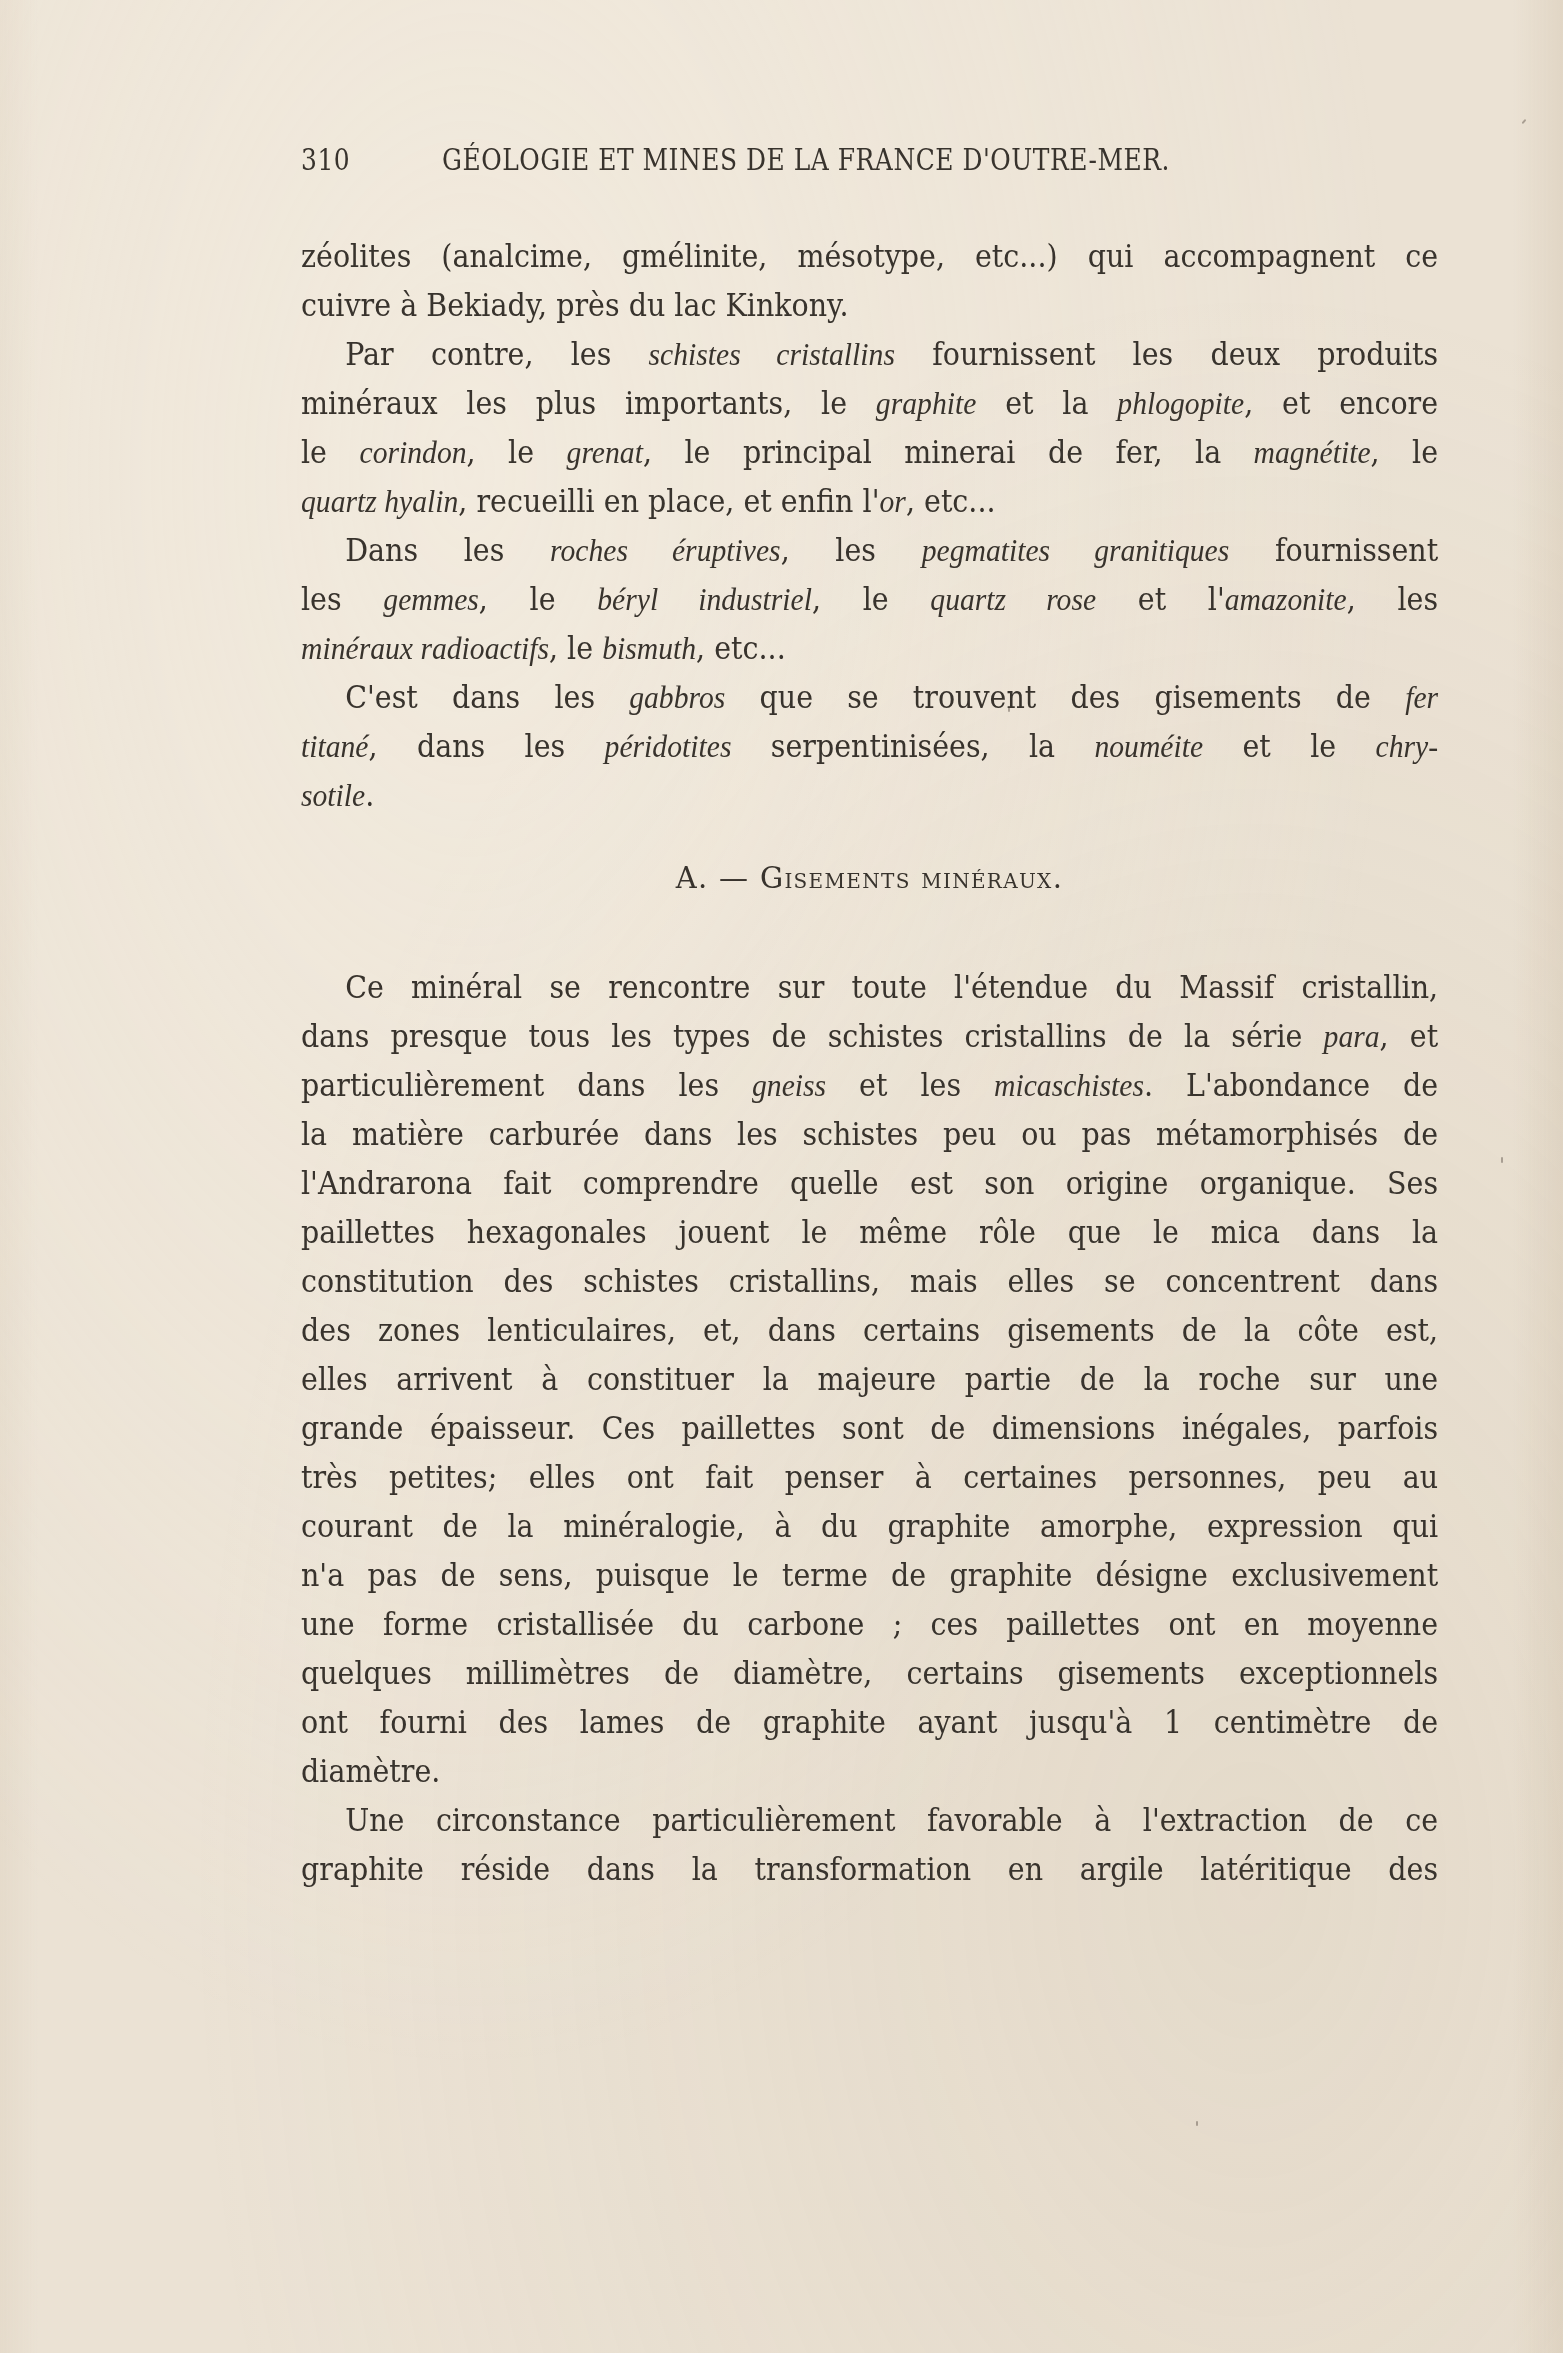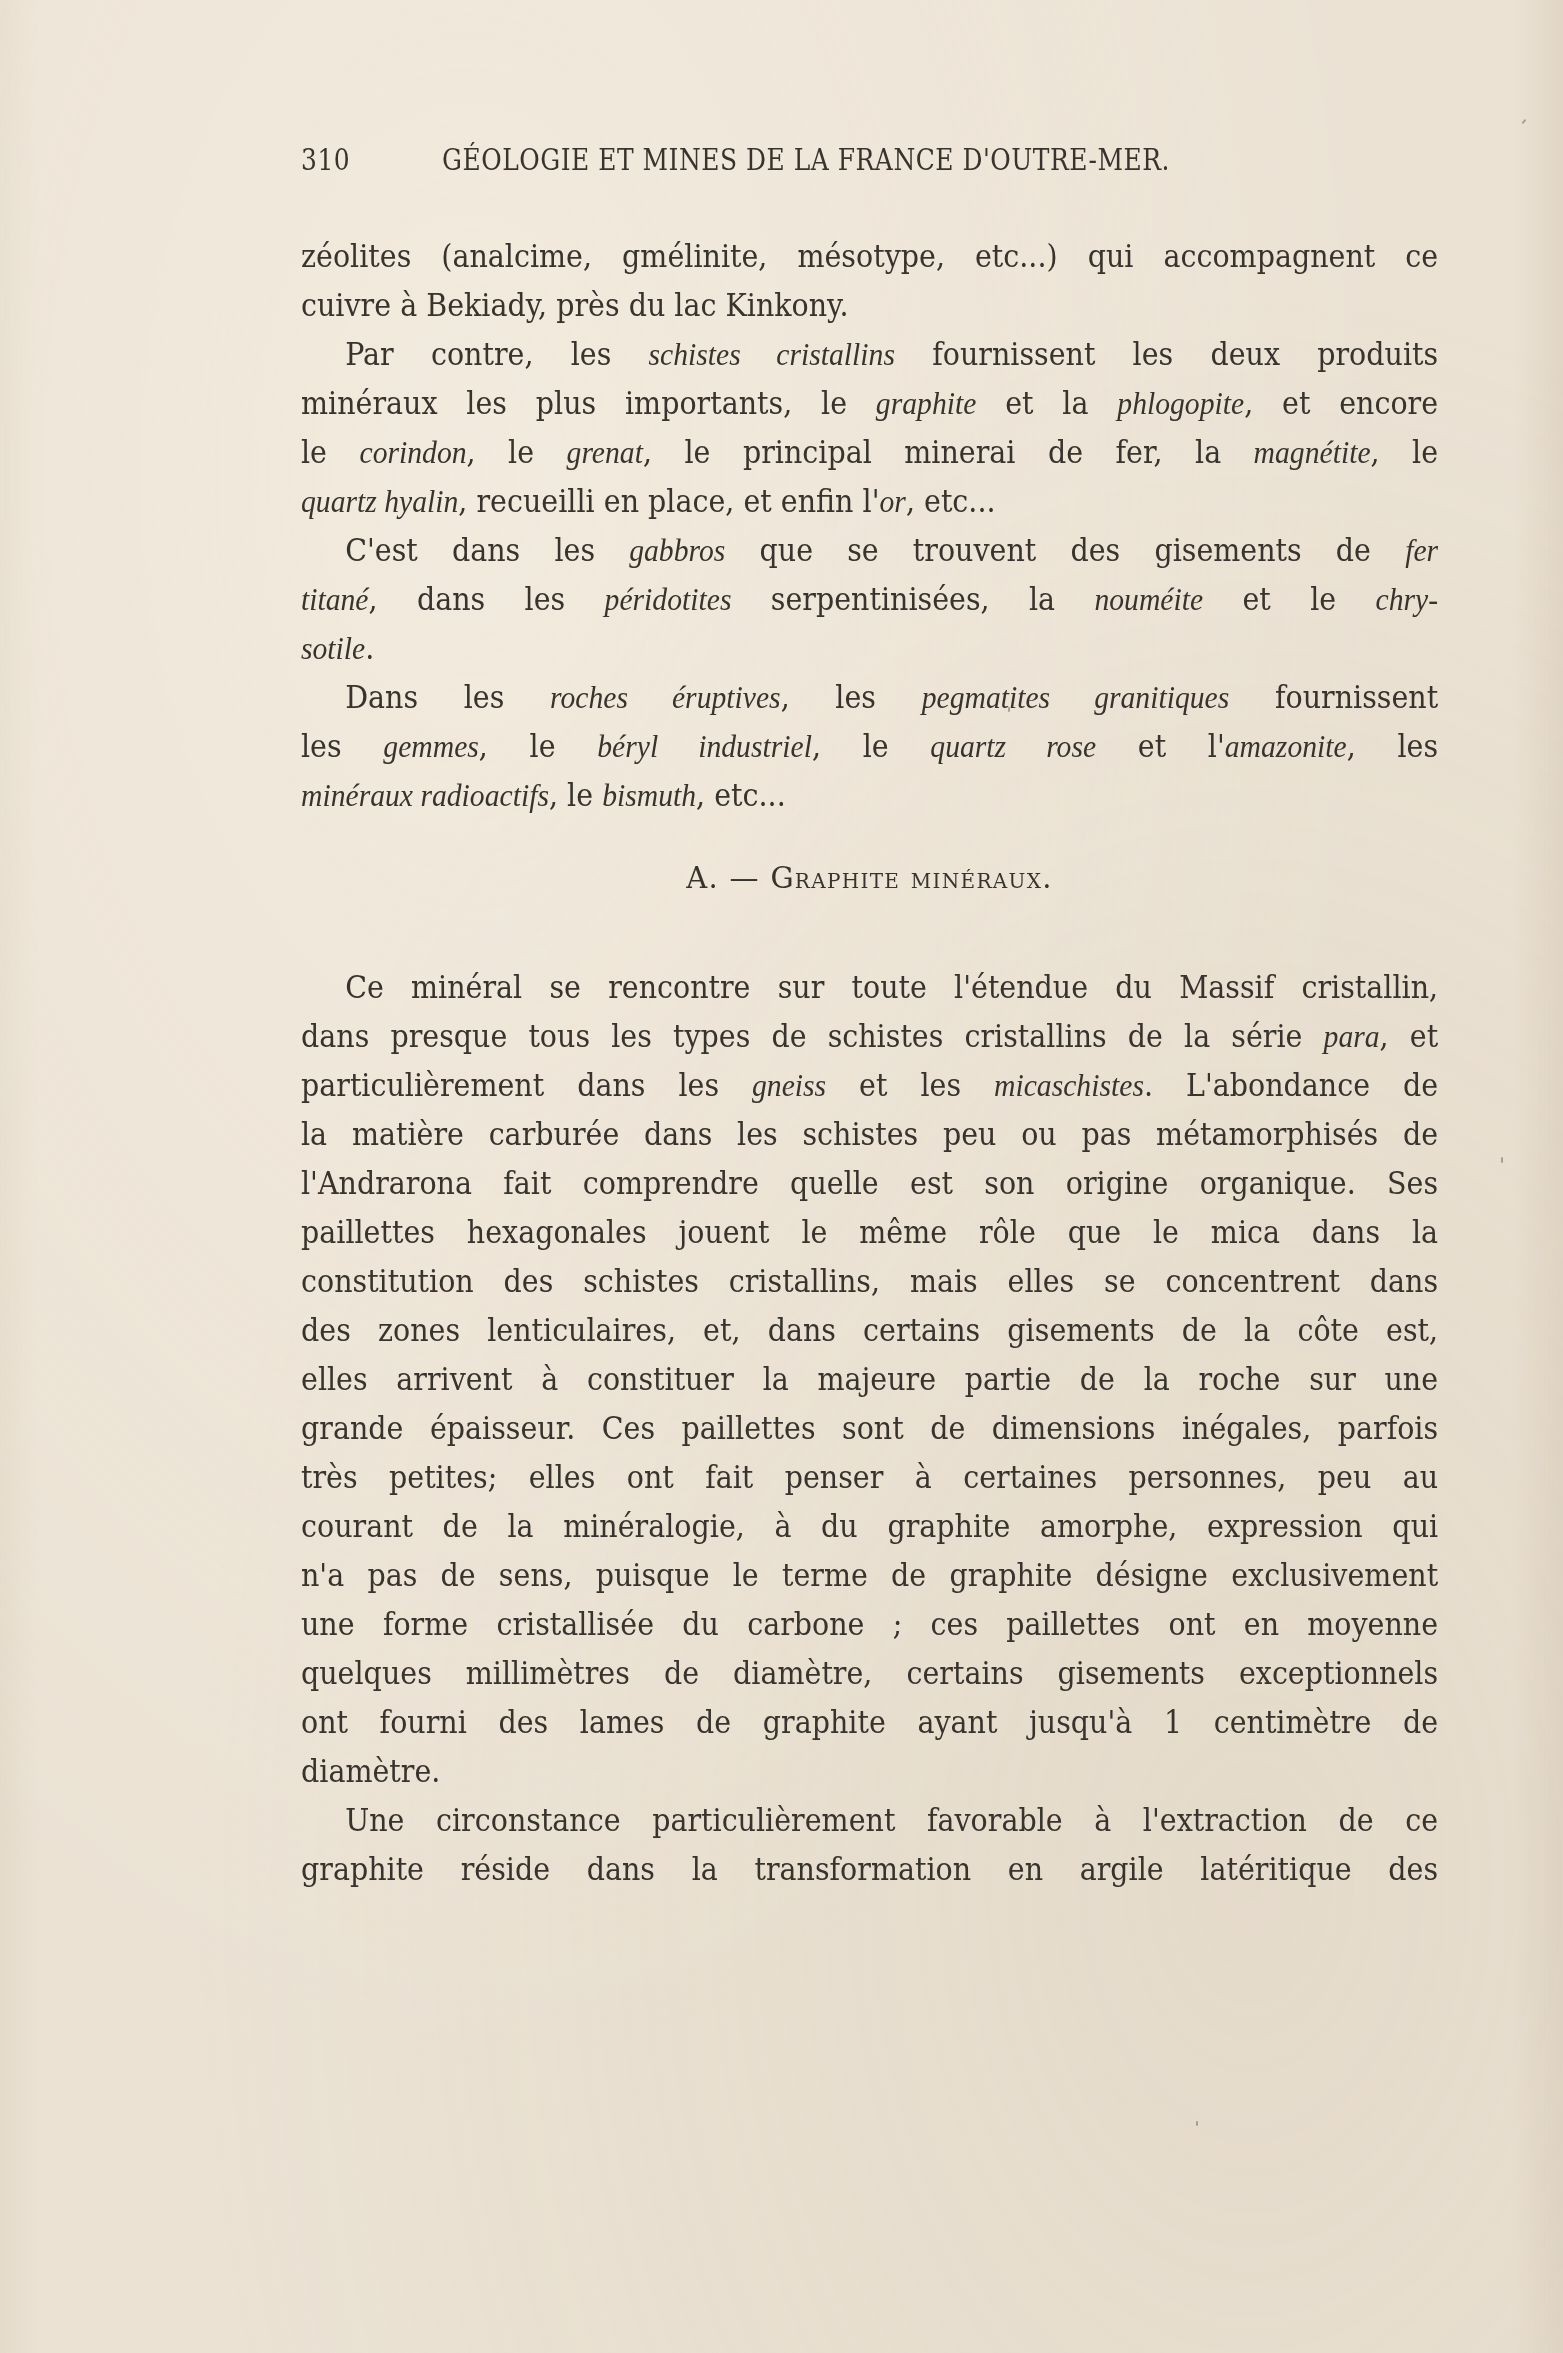--- a/index.html
+++ b/index.html
@@ -125,33 +125,33 @@
     </div>
 
     <div>
       <span class="line indent"><span>Par contre, les </span><em>schistes cristallins</em><span> fournissent les deux produits</span></span>
       <span class="line"><span>minéraux les plus importants, le </span><em>graphite</em><span> et la </span><em>phlogopite</em><span>, et encore</span></span>
       <span class="line"><span>le </span><em>corindon</em><span>, le </span><em>grenat</em><span>, le principal minerai de fer, la </span><em>magnétite</em><span>, le</span></span>
       <span class="line last"><em>quartz hyalin</em><span>, recueilli en place, et enfin l'</span><em>or</em><span>, etc...</span></span>
     </div>
 
     <div>
+      <span class="line indent"><span>Dans les </span><em>roches éruptives</em><span>, les </span><em>pegmatites granitiques</em><span> fournissent</span></span>
+      <span class="line"><span>les </span><em>gemmes</em><span>, le </span><em>béryl industriel</em><span>, le </span><em>quartz rose</em><span> et l'</span><em>amazonite</em><span>, les</span></span>
+      <span class="line last"><em>minéraux radioactifs</em><span>, le </span><em>bismuth</em><span>, etc...</span></span>
+    </div>
+
+    <div>
       <span class="line indent"><span>C'est dans les </span><em>gabbros</em><span> que se trouvent des gisements de </span><em>fer</em></span>
       <span class="line"><em>titané</em><span>, dans les </span><em>péridotites</em><span> serpentinisées, la </span><em>nouméite</em><span> et le </span><em>chry-</em></span>
       <span class="line last"><em>sotile</em><span>.</span></span>
     </div>
 
-    <div>
-      <span class="line indent"><span>Dans les </span><em>roches éruptives</em><span>, les </span><em>pegmatites granitiques</em><span> fournissent</span></span>
-      <span class="line"><span>les </span><em>gemmes</em><span>, le </span><em>béryl industriel</em><span>, le </span><em>quartz rose</em><span> et l'</span><em>amazonite</em><span>, les</span></span>
-      <span class="line last"><em>minéraux radioactifs</em><span>, le </span><em>bismuth</em><span>, etc...</span></span>
-    </div>
-
     <div class="section-heading">
-      <span>A. — </span><span class="sc">Graphite minéraux.</span>
+      <span>A. — </span><span class="sc">Gisements minéraux.</span>
     </div>
 
 
     <span class="gap-small"></span>
 
 
     <div>
       <span class="line indent">Ce minéral se rencontre sur toute l'étendue du Massif cristallin,</span>
       <span class="line"><span>dans presque tous les types de schistes cristallins de la série </span><em>para</em><span>, et</span></span>
       <span class="line"><span>particulièrement dans les </span><em>gneiss</em><span> et les </span><em>micaschistes</em><span>. L'abondance de</span></span>

